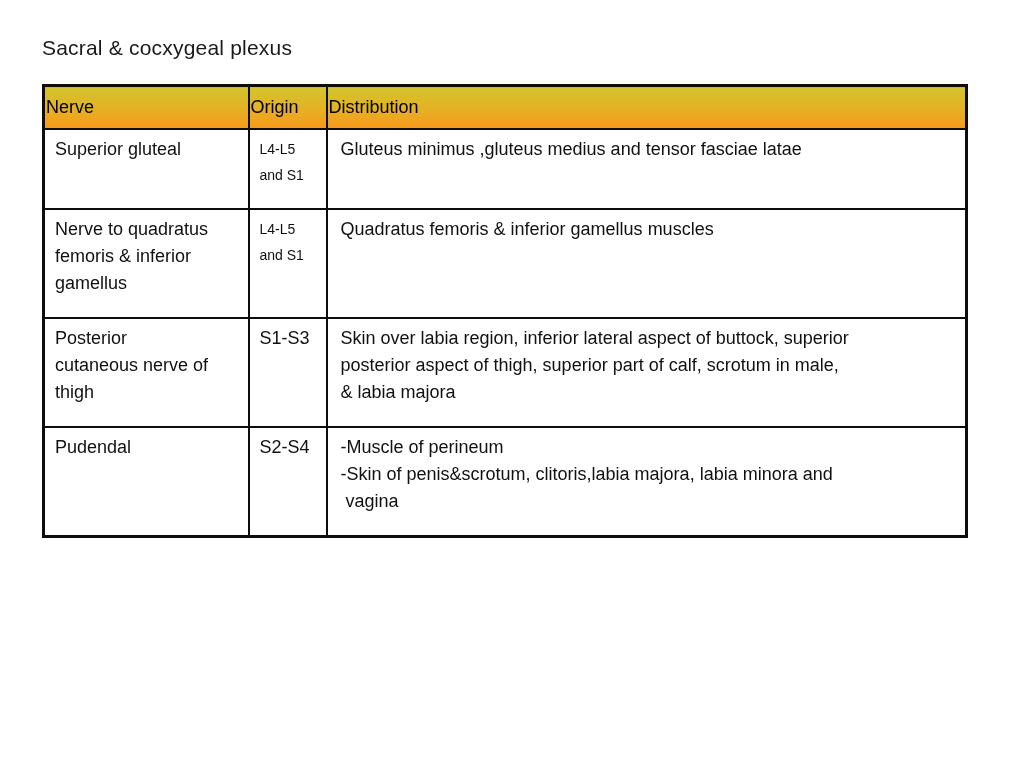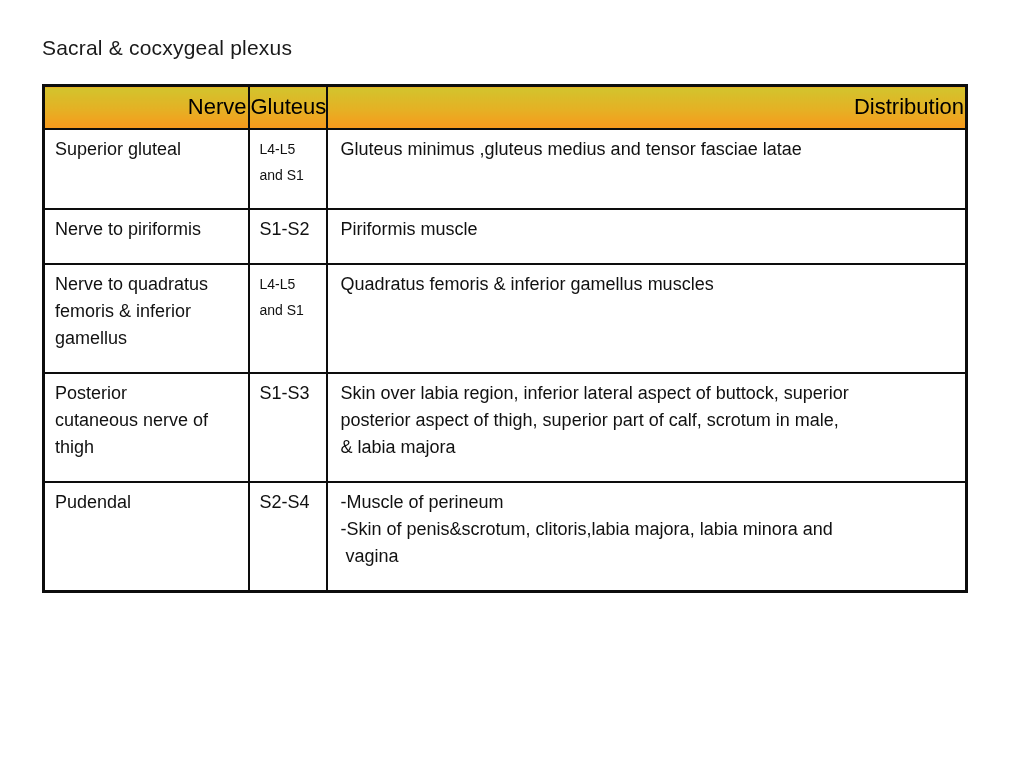--- a/index.html
+++ b/index.html
@@ -41,23 +41,23 @@
   th, td {
     border: 2px solid var(--border-color, #0d0d0d);
     margin: 0;
   }
   thead tr { height: 43px; }
   thead th {
     background: linear-gradient(to bottom,
       var(--header-top, #d2c42d) 0%,
       var(--header-mid, #e5b024) 55%,
       var(--header-bottom, #f8991c) 100%);
-    font-size: 22px;
+    font-size: 18px;
     font-weight: 400;
-    text-align: right;
+    text-align: left;
     vertical-align: middle;
     color: #000000;
   }
   tbody td {
     vertical-align: top;
     padding: 6px 8px 20px 10px;
     font-size: 18px;
   }
   .cell-distribution { padding-left: 13px; }
   .line {
@@ -88,46 +88,35 @@
 
   <table class="plexus-table">
     <colgroup>
       <col class="col-nerve">
       <col class="col-origin">
       <col class="col-distribution">
     </colgroup>
     <thead>
       <tr>
         <th>Nerve</th>
-        <th>Gluteus</th>
+        <th>Origin</th>
         <th>Distribution</th>
       </tr>
     </thead>
     <tbody id="table-body">
         <tr>
     <td class="cell cell-nerve">
             <div class="line">Superior gluteal</div>
           </td>
     <td class="cell cell-origin small-text">
             <div class="line">L4-L5</div>
             <div class="line">and S1</div>
           </td>
     <td class="cell cell-distribution">
             <div class="line">Gluteus minimus ,gluteus medius and tensor fasciae latae</div>
-          </td>
-  </tr>
-        <tr>
-    <td class="cell cell-nerve">
-            <div class="line">Nerve to piriformis</div>
-          </td>
-    <td class="cell cell-origin">
-            <div class="line">S1-S2</div>
-          </td>
-    <td class="cell cell-distribution">
-            <div class="line">Piriformis muscle</div>
           </td>
   </tr>
         <tr>
     <td class="cell cell-nerve">
             <div class="line">Nerve to quadratus</div>
             <div class="line">femoris &amp; inferior</div>
             <div class="line">gamellus</div>
           </td>
     <td class="cell cell-origin small-text">
             <div class="line">L4-L5</div>

